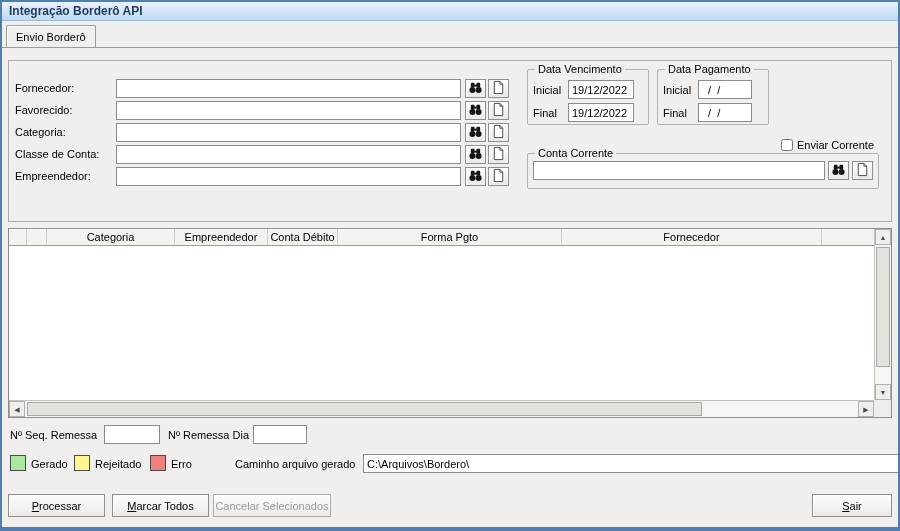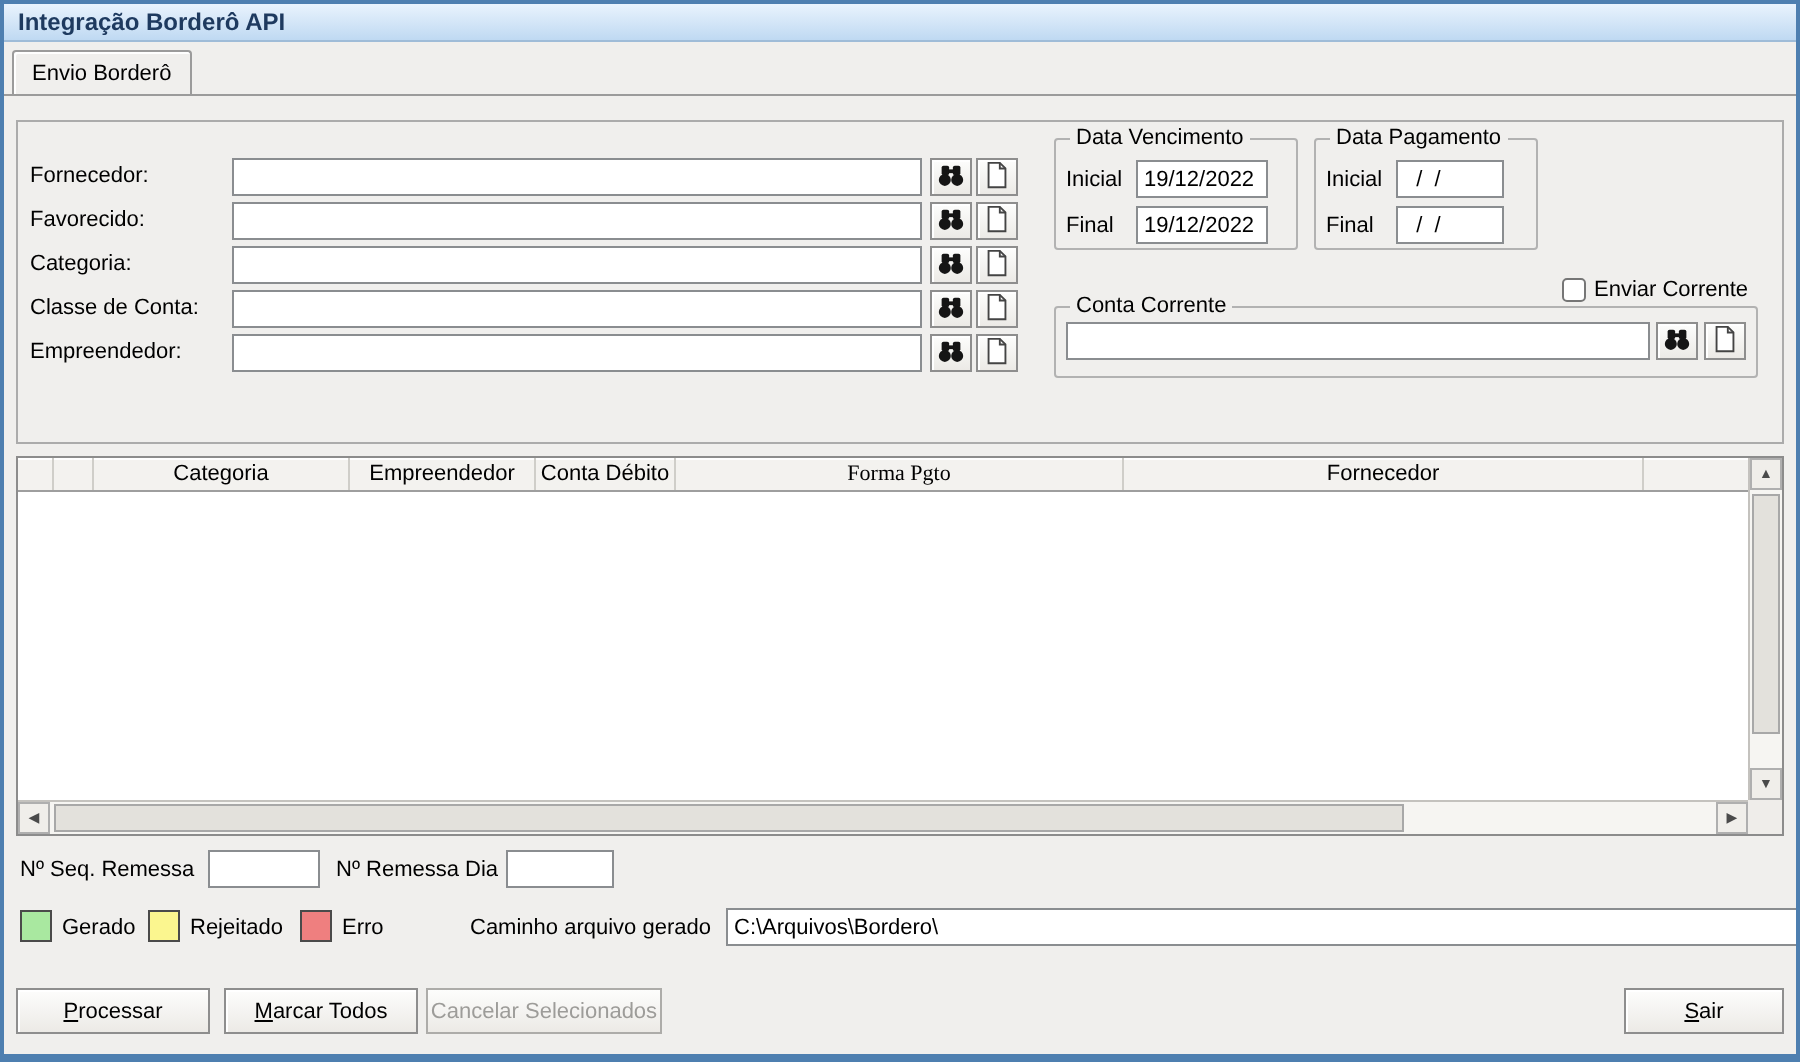--- a/index.html
+++ b/index.html
@@ -274,21 +274,21 @@
 
   </div>
 
   <div class="grid">
     <div class="ghead">
       <div class="hc" style="width:18px;"></div>
       <div class="hc" style="width:20px;"></div>
       <div class="hc" style="width:128px;">Categoria</div>
       <div class="hc" style="width:93px;">Empreendedor</div>
       <div class="hc" style="width:70px;">Conta Débito</div>
-      <div class="hc" style="width:224px;font-family:Liberation Serif, serif;">Forma Pgto</div>
+      <div class="hc" style="width:224px;">Forma Pgto</div>
       <div class="hc" style="width:260px;">Fornecedor</div>
       <div class="hc" style="flex:1;border-right:none;"></div>
     </div>
     <div class="gbody"></div>
 
     <div class="vscroll">
       <div class="sbtn" style="top:0;left:0;">▲</div>
       <div class="vthumb"></div>
       <div class="sbtn" style="bottom:0;left:0;">▼</div>
     </div>

